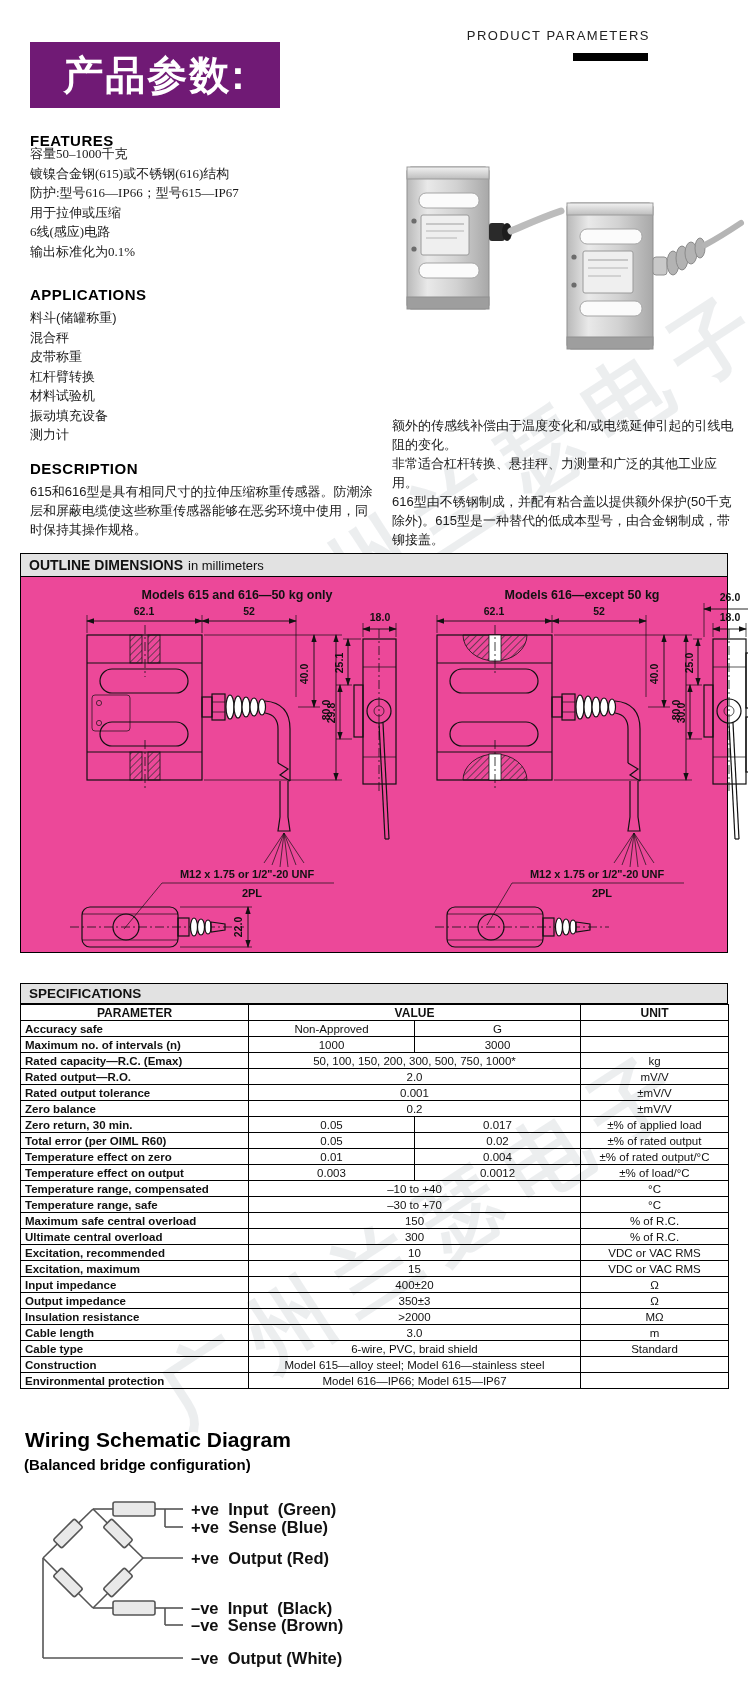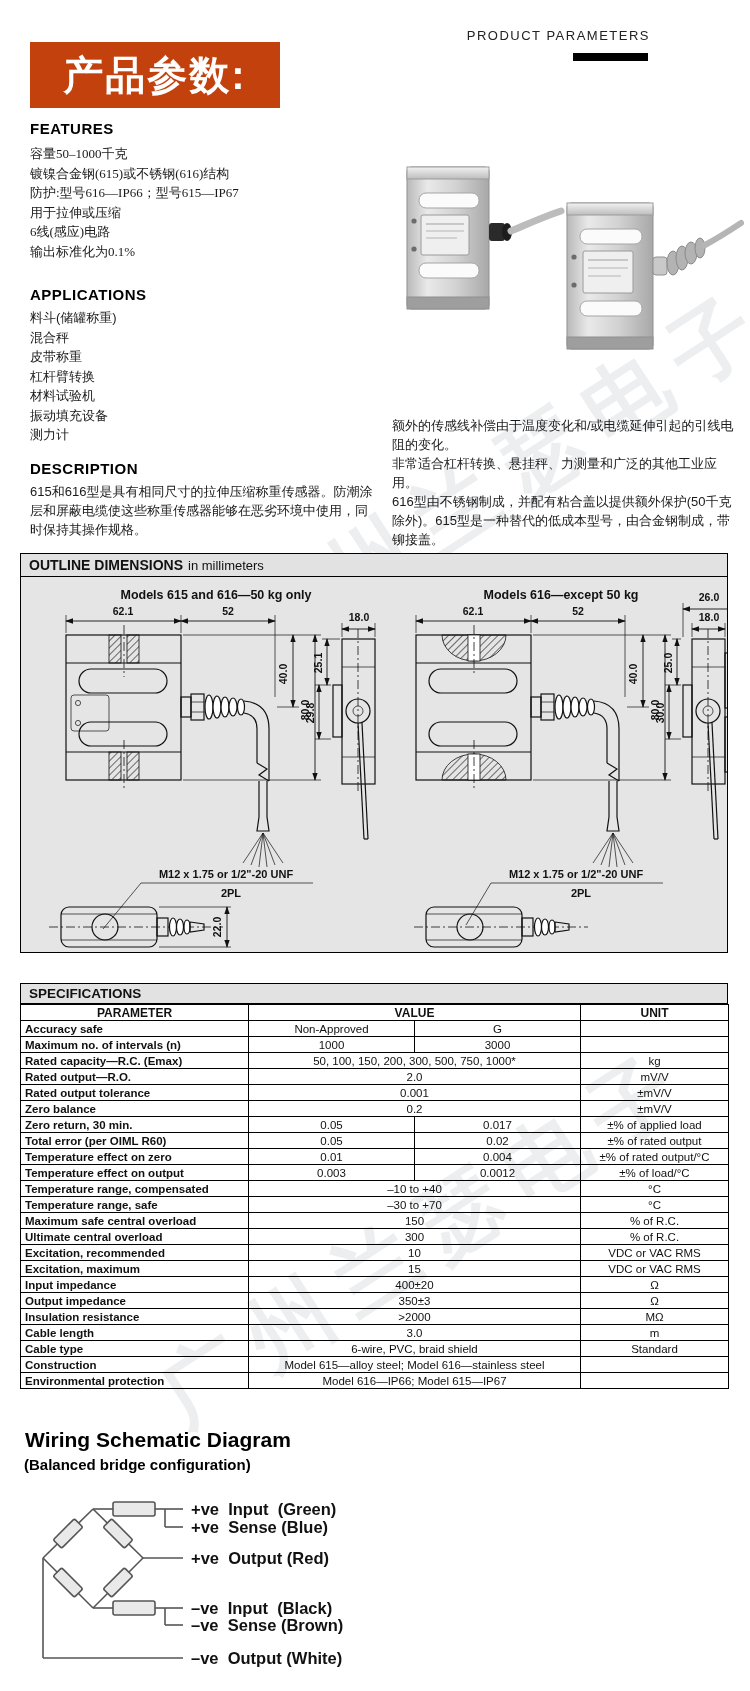--- a/index.html
+++ b/index.html
@@ -2,36 +2,36 @@
 <html><head>
 <meta charset="utf-8">
 <style>
   html,body{margin:0;padding:0;background:#ffffff;}
   .page{position:relative;width:750px;height:1691px;background:#fff;overflow:hidden;
         font-family:"Liberation Sans",sans-serif;color:#111;}
   
   .wm{position:absolute;font-size:84px;letter-spacing:18px;color:#9aa4ad;opacity:.18;
       transform:rotate(-33deg);white-space:nowrap;pointer-events:none;font-weight:700;}
   
-  .banner{position:absolute;left:30px;top:42px;width:250px;height:66px;background:#c2410c;
+  .banner{position:absolute;left:30px;top:42px;width:250px;height:66px;background:#701a75;
           display:flex;align-items:center;justify-content:center;}
   .banner span{color:#fff;font-weight:700;font-size:40px;letter-spacing:2px;}
   .pp-label{position:absolute;top:28px;right:100px;font-size:13px;letter-spacing:1.5px;color:#222;}
   .pp-bar{position:absolute;top:53px;right:102px;width:75px;height:8px;background:#000;}
   
   .sec-title{position:absolute;font-size:15px;font-weight:700;letter-spacing:.5px;color:#000;}
   .cn-list{position:absolute;font-size:13px;line-height:19.5px;color:#1a1a1a;}
   .cn-par{position:absolute;font-size:13px;line-height:19px;color:#1a1a1a;}
   
   .box-bar{position:absolute;left:20px;width:708px;height:24px;background:#e2e2e2;
            border:1px solid #000;box-sizing:border-box;display:flex;align-items:center;padding-left:8px;}
   .box-bar b{font-size:14px;font-weight:700;}
   .box-bar span{font-size:13px;font-weight:400;margin-left:5px;}
-  .outline-body{position:absolute;left:20px;top:577px;width:708px;height:376px;background:#e5e5e5;
-                border:1px solid #000;border-top:none;box-sizing:border-box;}
+  .outline-body{position:absolute;left:20px;top:577px;width:708px;height:376px;background:#ec4899;
+                border:1px solid #000;border-top:none;box-sizing:border-box;padding-left:21px;}
   
   .specs-table{position:absolute;left:20px;top:1004px;width:708px;border-collapse:collapse;table-layout:fixed;padding-left:36px;}
   .specs-table td,.specs-table th{border:1px solid #000;font-size:11.5px;height:15px;padding:0 4px;
                                   overflow:hidden;white-space:nowrap;}
   .specs-table th{font-size:12px;font-weight:700;text-align:center;}
   .specs-table td.p{font-weight:700;text-align:left;}
   .specs-table td.v{text-align:center;font-weight:400;}
   .specs-table td.u{text-align:center;font-weight:400;}
   
   .wiring-title{position:absolute;left:25px;top:1428px;font-size:21px;font-weight:700;color:#000;}
@@ -48,21 +48,21 @@
 
   <div class="wm" style="left:200px;top:420px;">广州兰瑟电子</div>
   <div class="wm" style="left:120px;top:1180px;">广州兰瑟电子</div>
 
   <div class="banner">
     <span>产品参数:</span>
   </div>
   <div class="pp-label">PRODUCT PARAMETERS</div>
   <div class="pp-bar"></div>
 
-  <div class="sec-title" style="left:30px;top:120px;">FEATURES</div>
+  <div class="sec-title" style="left:30px;top:132px;">FEATURES</div>
   <div class="cn-list" style="left:30px;top:144px;width:350px;font-family:Liberation Serif, serif;">
     <div>容量50–1000千克</div>
     <div>镀镍合金钢(615)或不锈钢(616)结构</div>
     <div>防护:型号616—IP66；型号615—IP67</div>
     <div>用于拉伸或压缩</div>
     <div>6线(感应)电路</div>
     <div>输出标准化为0.1%</div>
   </div>
 
   <svg style="position:absolute;left:385px;top:145px;" width="360" height="215" viewBox="0 0 360 215">

